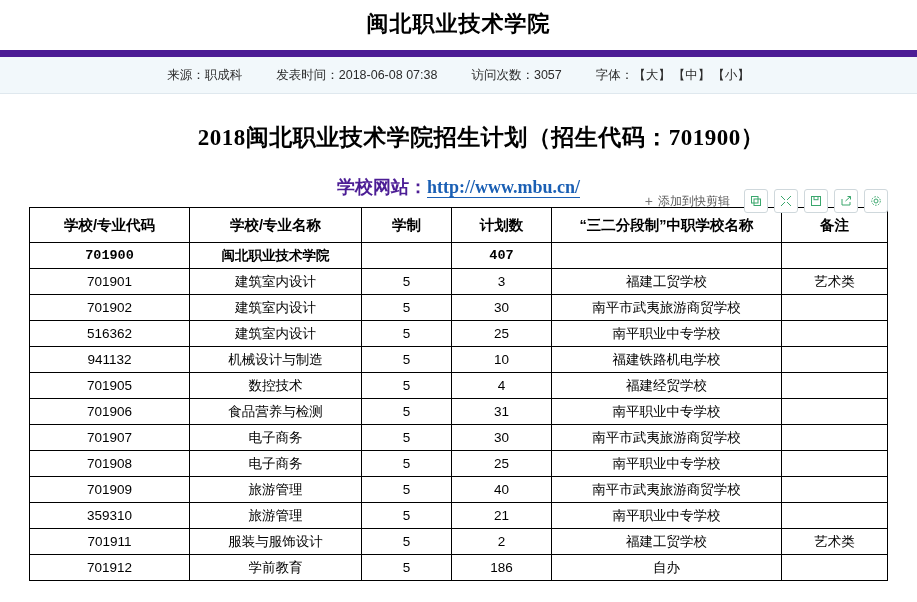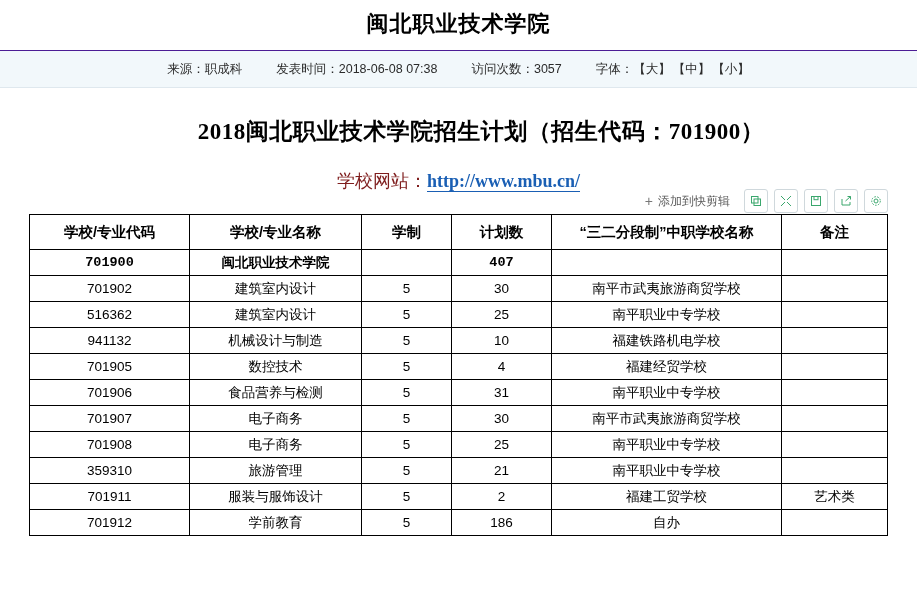--- a/index.html
+++ b/index.html
@@ -18,21 +18,21 @@
   .page-title {
     text-align: center;
     font-size: 22px;
     font-weight: bold;
     color: #000;
     padding: 9px 0 11px 0;
     letter-spacing: 1px;
   }
   .meta-bar {
     background: #f2f8fb;
-    border-top: 1px solid #4c1d95;
+    border-top: 7px solid #4c1d95;
     border-bottom: 1px solid #dfe8ee;
     height: 36px;
     display: flex;
     align-items: center;
     justify-content: center;
     gap: 34px;
     font-size: 12.5px;
     color: #2b2b2b;
   }
   .meta-item { white-space: nowrap; }
@@ -52,22 +52,22 @@
     font-family: "Liberation Serif", serif;
     padding-left: 45px;
   }
   .site-line {
     text-align: center;
     margin-top: 22px;
     font-size: 18px;
     font-family: "Liberation Serif", serif;
   }
   .site-line .label {
-    color: #7f1d1d;
-    font-weight: normal;
+    color: #4c1d95;
+    font-weight: bold;
   }
   .site-line .url {
     color: #1a5fb4;
     font-weight: bold;
     text-decoration: none;
     border-bottom: 1px solid #1a5fb4;
     cursor: pointer;
   }
   .toolbar {
     position: absolute;
@@ -101,21 +101,21 @@
     border-radius: 3px;
     background: #fff;
     display: inline-flex;
     align-items: center;
     justify-content: center;
     cursor: pointer;
   }
   .tool-ico svg { display: block; }
   table.plan {
     border-collapse: collapse;
-    margin: 21px auto 0 auto;
+    margin: 8px auto 0 auto;
     width: 858px;
     table-layout: fixed;
     font-size: 13.5px;
   }
   table.plan th, table.plan td {
     border: 1px solid #000;
     height: 25px;
     text-align: center;
     padding: 0 2px;
     font-weight: normal;
@@ -218,20 +218,28 @@
   <tbody id="plan-body">
       <tr class="total">
         <td>701900</td>
         <td>闽北职业技术学院</td>
         <td></td>
         <td>407</td>
         <td></td>
         <td></td>
       </tr>
       <tr>
+        <td>701901</td>
+        <td>建筑室内设计</td>
+        <td>5</td>
+        <td>3</td>
+        <td>福建工贸学校</td>
+        <td>艺术类</td>
+      </tr>
+      <tr>
         <td>701902</td>
         <td>建筑室内设计</td>
         <td>5</td>
         <td>30</td>
         <td>南平市武夷旅游商贸学校</td>
         <td></td>
       </tr>
       <tr>
         <td>516362</td>
         <td>建筑室内设计</td>
@@ -271,20 +279,28 @@
         <td>30</td>
         <td>南平市武夷旅游商贸学校</td>
         <td></td>
       </tr>
       <tr>
         <td>701908</td>
         <td>电子商务</td>
         <td>5</td>
         <td>25</td>
         <td>南平职业中专学校</td>
+        <td></td>
+      </tr>
+      <tr>
+        <td>701909</td>
+        <td>旅游管理</td>
+        <td>5</td>
+        <td>40</td>
+        <td>南平市武夷旅游商贸学校</td>
         <td></td>
       </tr>
       <tr>
         <td>359310</td>
         <td>旅游管理</td>
         <td>5</td>
         <td>21</td>
         <td>南平职业中专学校</td>
         <td></td>
       </tr>

